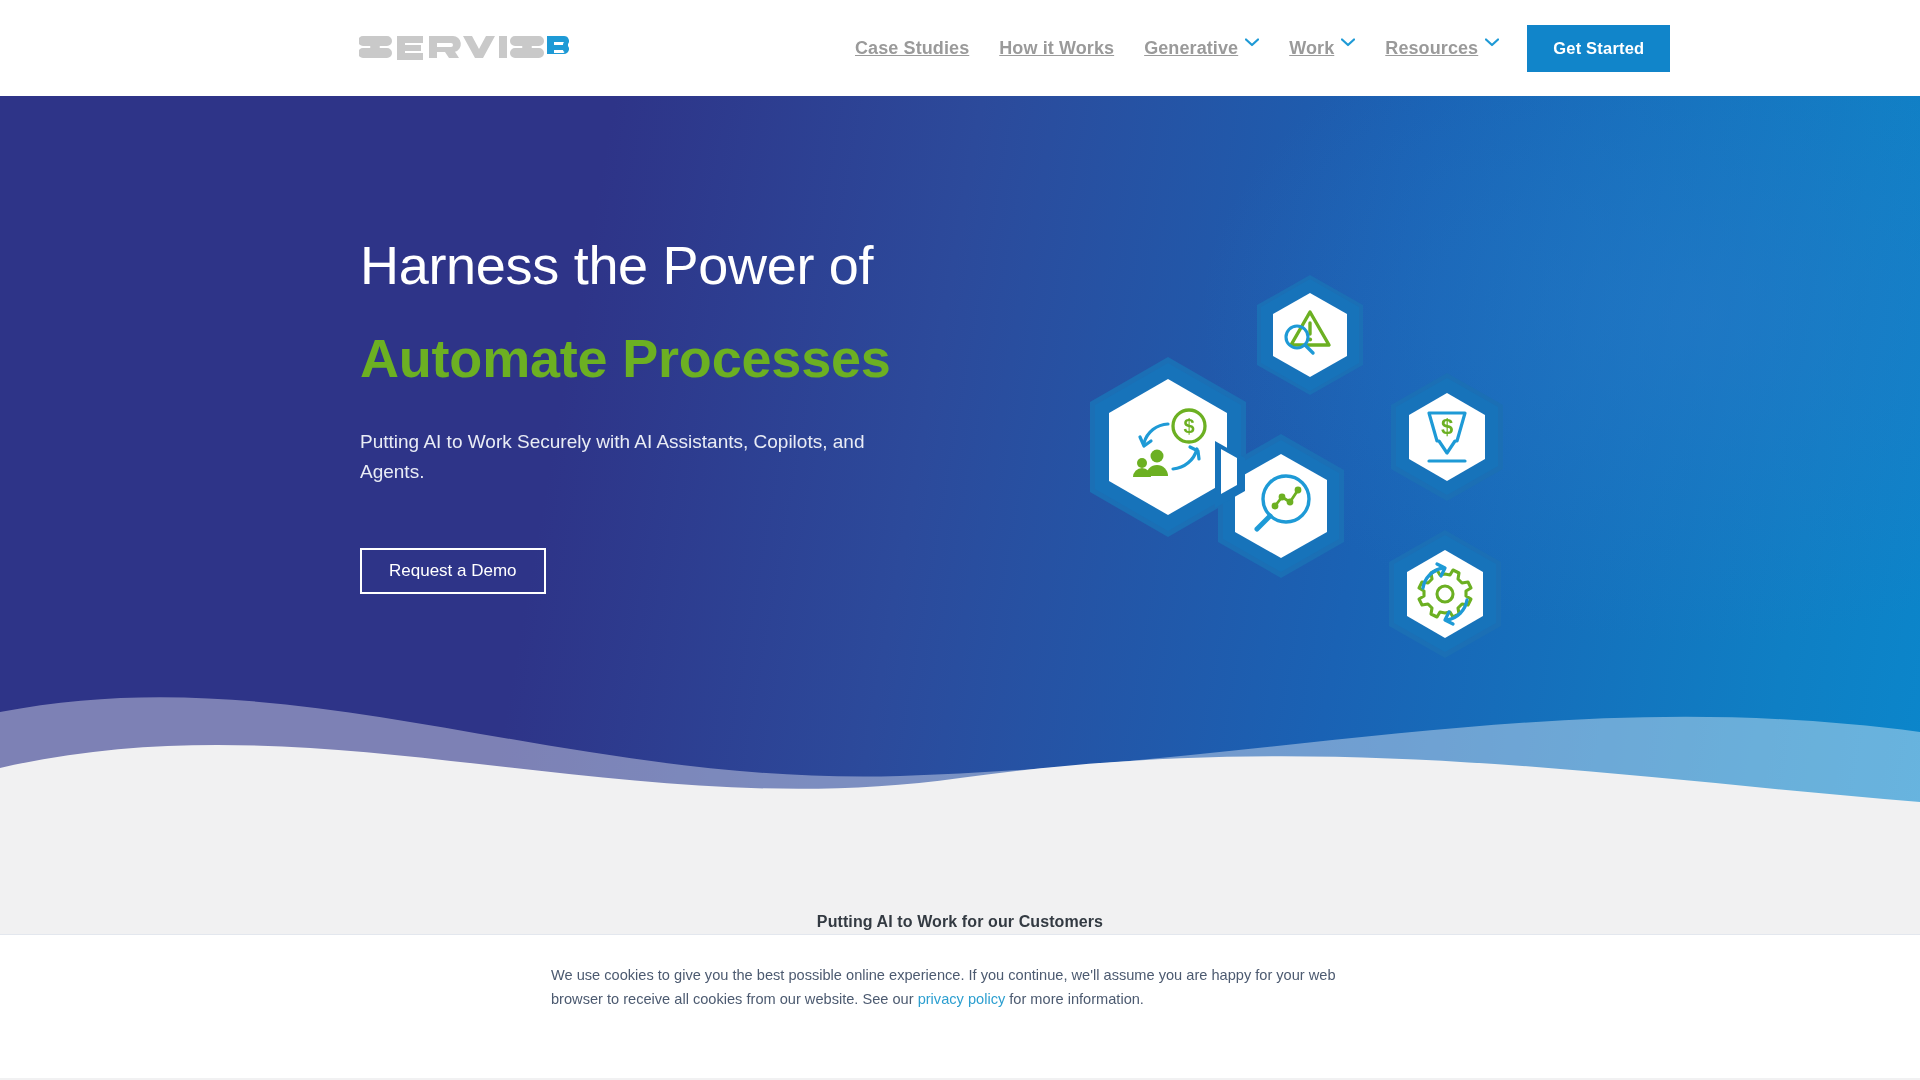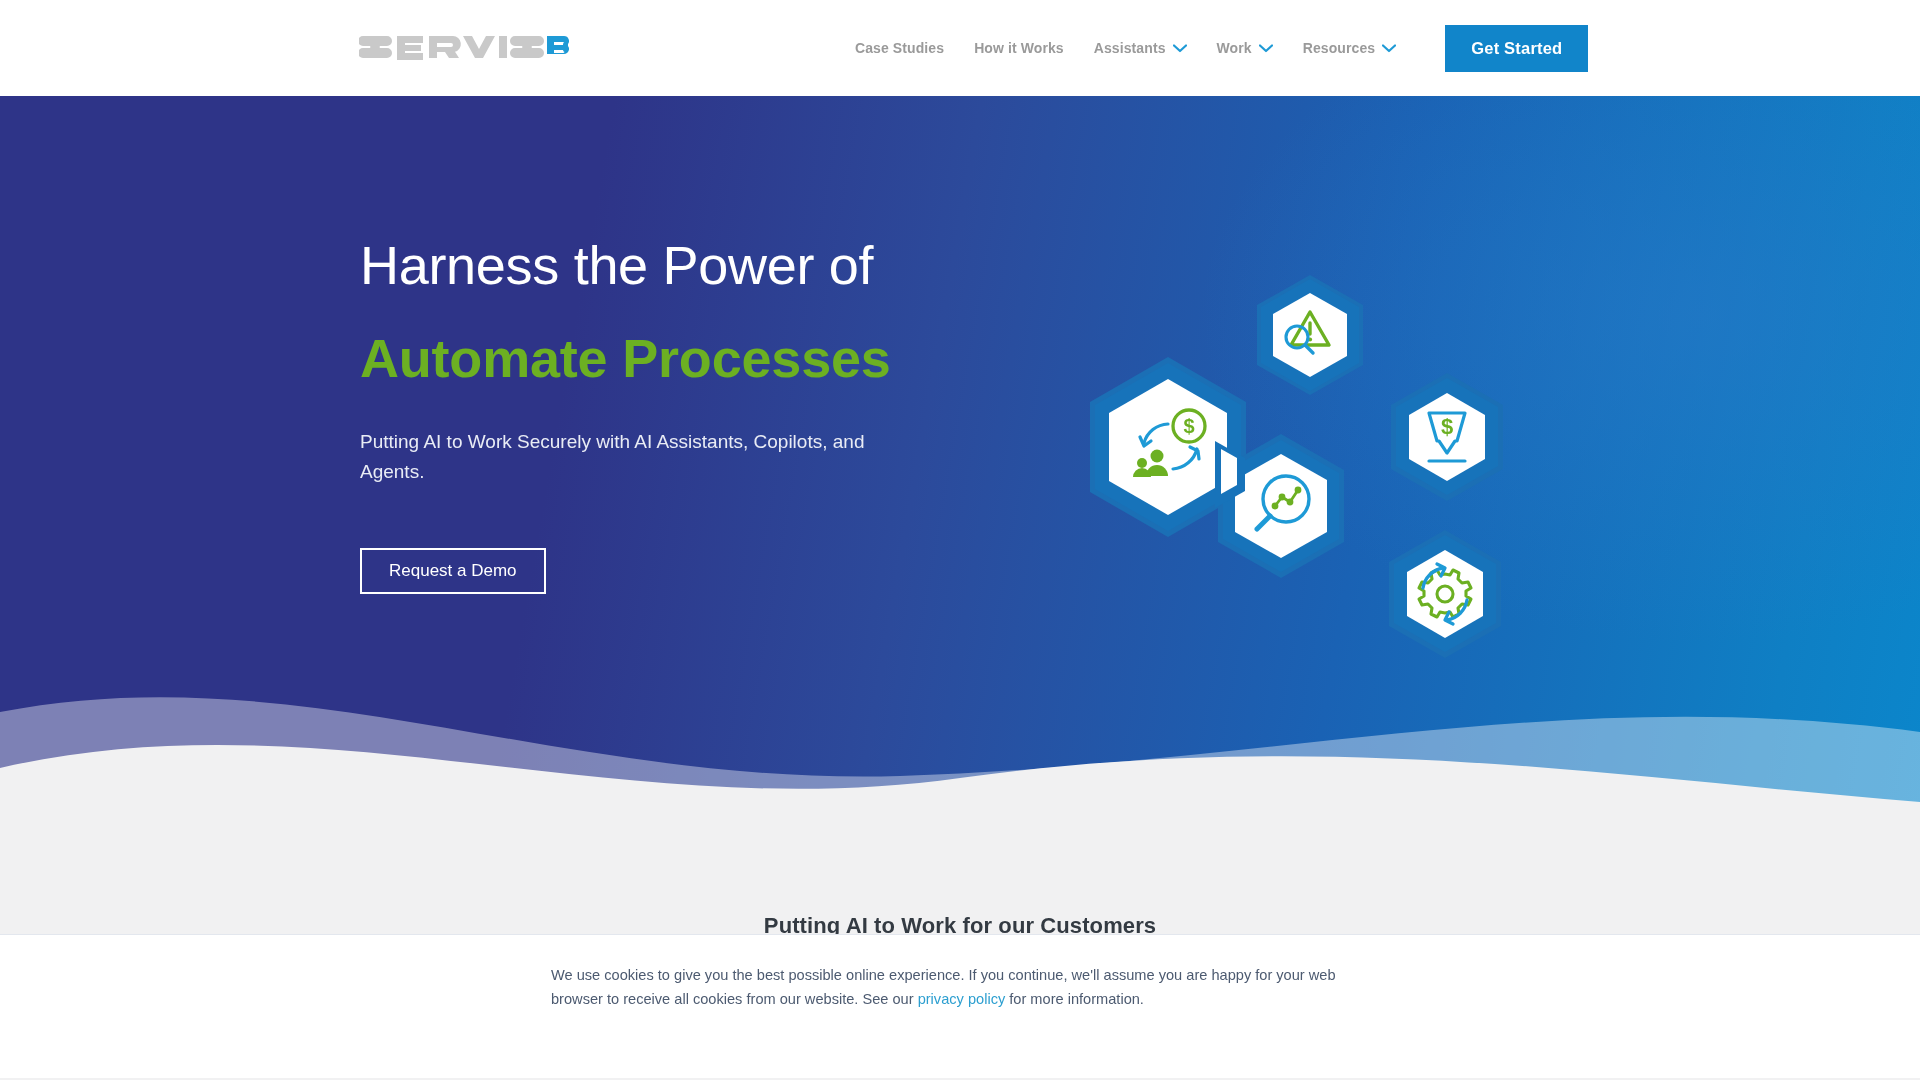--- a/index.html
+++ b/index.html
@@ -17,28 +17,28 @@
     display: flex; align-items: center;
   }
   .logo { position: absolute; left: 359px; top: 26px; height: 44px; display: flex; align-items: center; }
   .logo svg { display: block; }
 
   .nav {
     position: absolute; left: 840px; top: 0; height: 96px;
     display: flex; align-items: center; gap: 0px;
   }
   .nav-item {
-    font-size: 14px; font-weight: bold; color: #9a9a9a;
+    font-size: 18px; font-weight: bold; color: #9a9a9a;
     letter-spacing: .1px; padding: 0 15px; cursor: pointer;
-    display: flex; align-items: center; gap: 7px; white-space: nowrap;
+    display: flex; align-items: flex-start; gap: 7px; white-space: nowrap; text-decoration: underline;
   }
   .nav-item .chev { display: inline-block; }
   .nav-item .chev svg { display: block; }
   .btn-started {
-    margin-left: 34px;
+    margin-left: 13px;
     background: #1185ca; color: #ffffff; font-size: 16.5px; font-weight: bold;
     padding: 0 26px; height: 47px; line-height: 47px; border: none;
     cursor: pointer; font-family: inherit; letter-spacing: .2px;
   }
 
   
   .hero {
     position: absolute; top: 96px; left: 0; width: 1920px; height: 722px;
     background: linear-gradient(100deg, #2e3488 0%, #2e3488 30%, #2c4a9b 48%, #1a62b4 70%, #0f7fc4 92%, #0b86cb 100%);
     overflow: hidden;
@@ -78,21 +78,21 @@
   .waves { position: absolute; left: 0; bottom: -2px; width: 1920px; height: 170px; pointer-events: none; }
   .waves svg { display: block; width: 1920px; height: 170px; }
 
   
   .section {
     position: absolute; top: 818px; left: 0; width: 1920px; height: 262px;
     background: #f1f1f2;
   }
   .section-title {
     position: absolute; top: 95px; width: 1920px; text-align: center;
-    font-size: 22px; font-weight: bold; color: #333a42; letter-spacing: .1px;
+    font-size: 16px; font-weight: bold; color: #333a42; letter-spacing: .1px;
   }
 
   
   .cookie {
     position: absolute; left: 0; bottom: 2px; width: 1920px; height: 144px;
     background: #ffffff; border-top: 1px solid #e3e7ee; z-index: 60;
   }
   .cookie-text {
     position: absolute; left: 551px; top: 29px; width: 820px;
     font-size: 14.6px; line-height: 1.62; color: #4c5a70;
@@ -154,21 +154,21 @@
 
       <div class="nav-item">
         <span>Case Studies</span>
       </div>
 
       <div class="nav-item">
         <span>How it Works</span>
       </div>
 
       <div class="nav-item">
-        <span>Assistants</span>
+        <span>Generative</span>
         <span class="chev">
           <svg width="14" height="9" viewBox="0 0 14 9">
               <path d="M1 1.5 7 7l6-5.5" fill="none" stroke="#1e9ad6" stroke-width="2.2" stroke-linecap="round" stroke-linejoin="round"></path>
             </svg>
         </span>
       </div>
 
       <div class="nav-item">
         <span>Work</span>
         <span class="chev">

